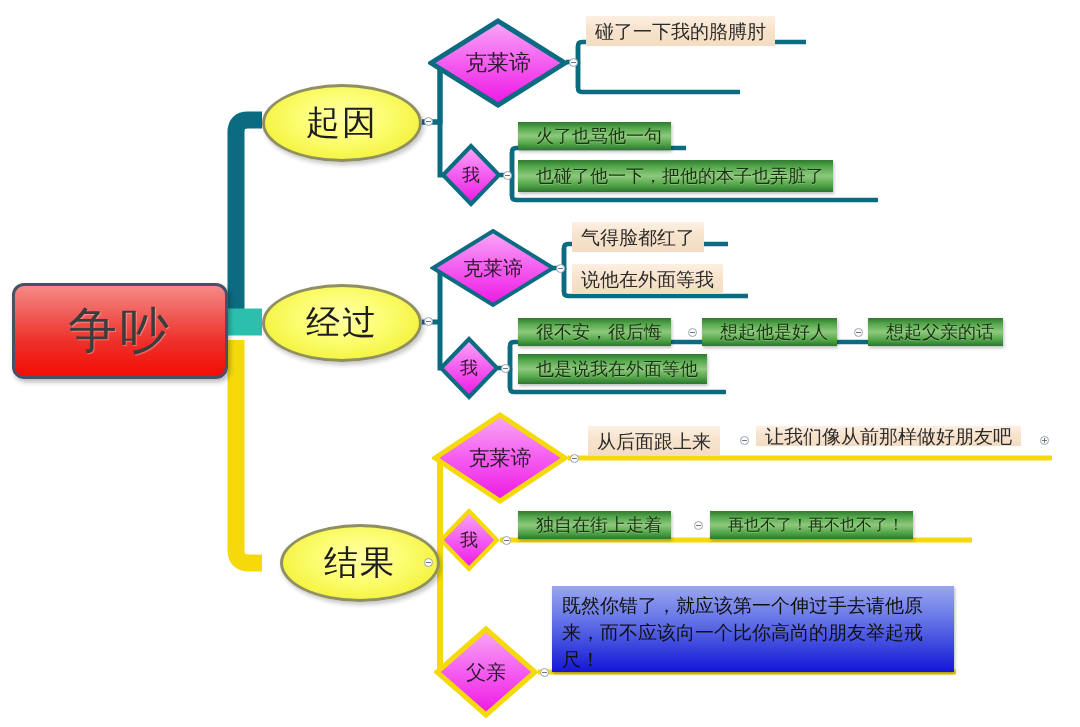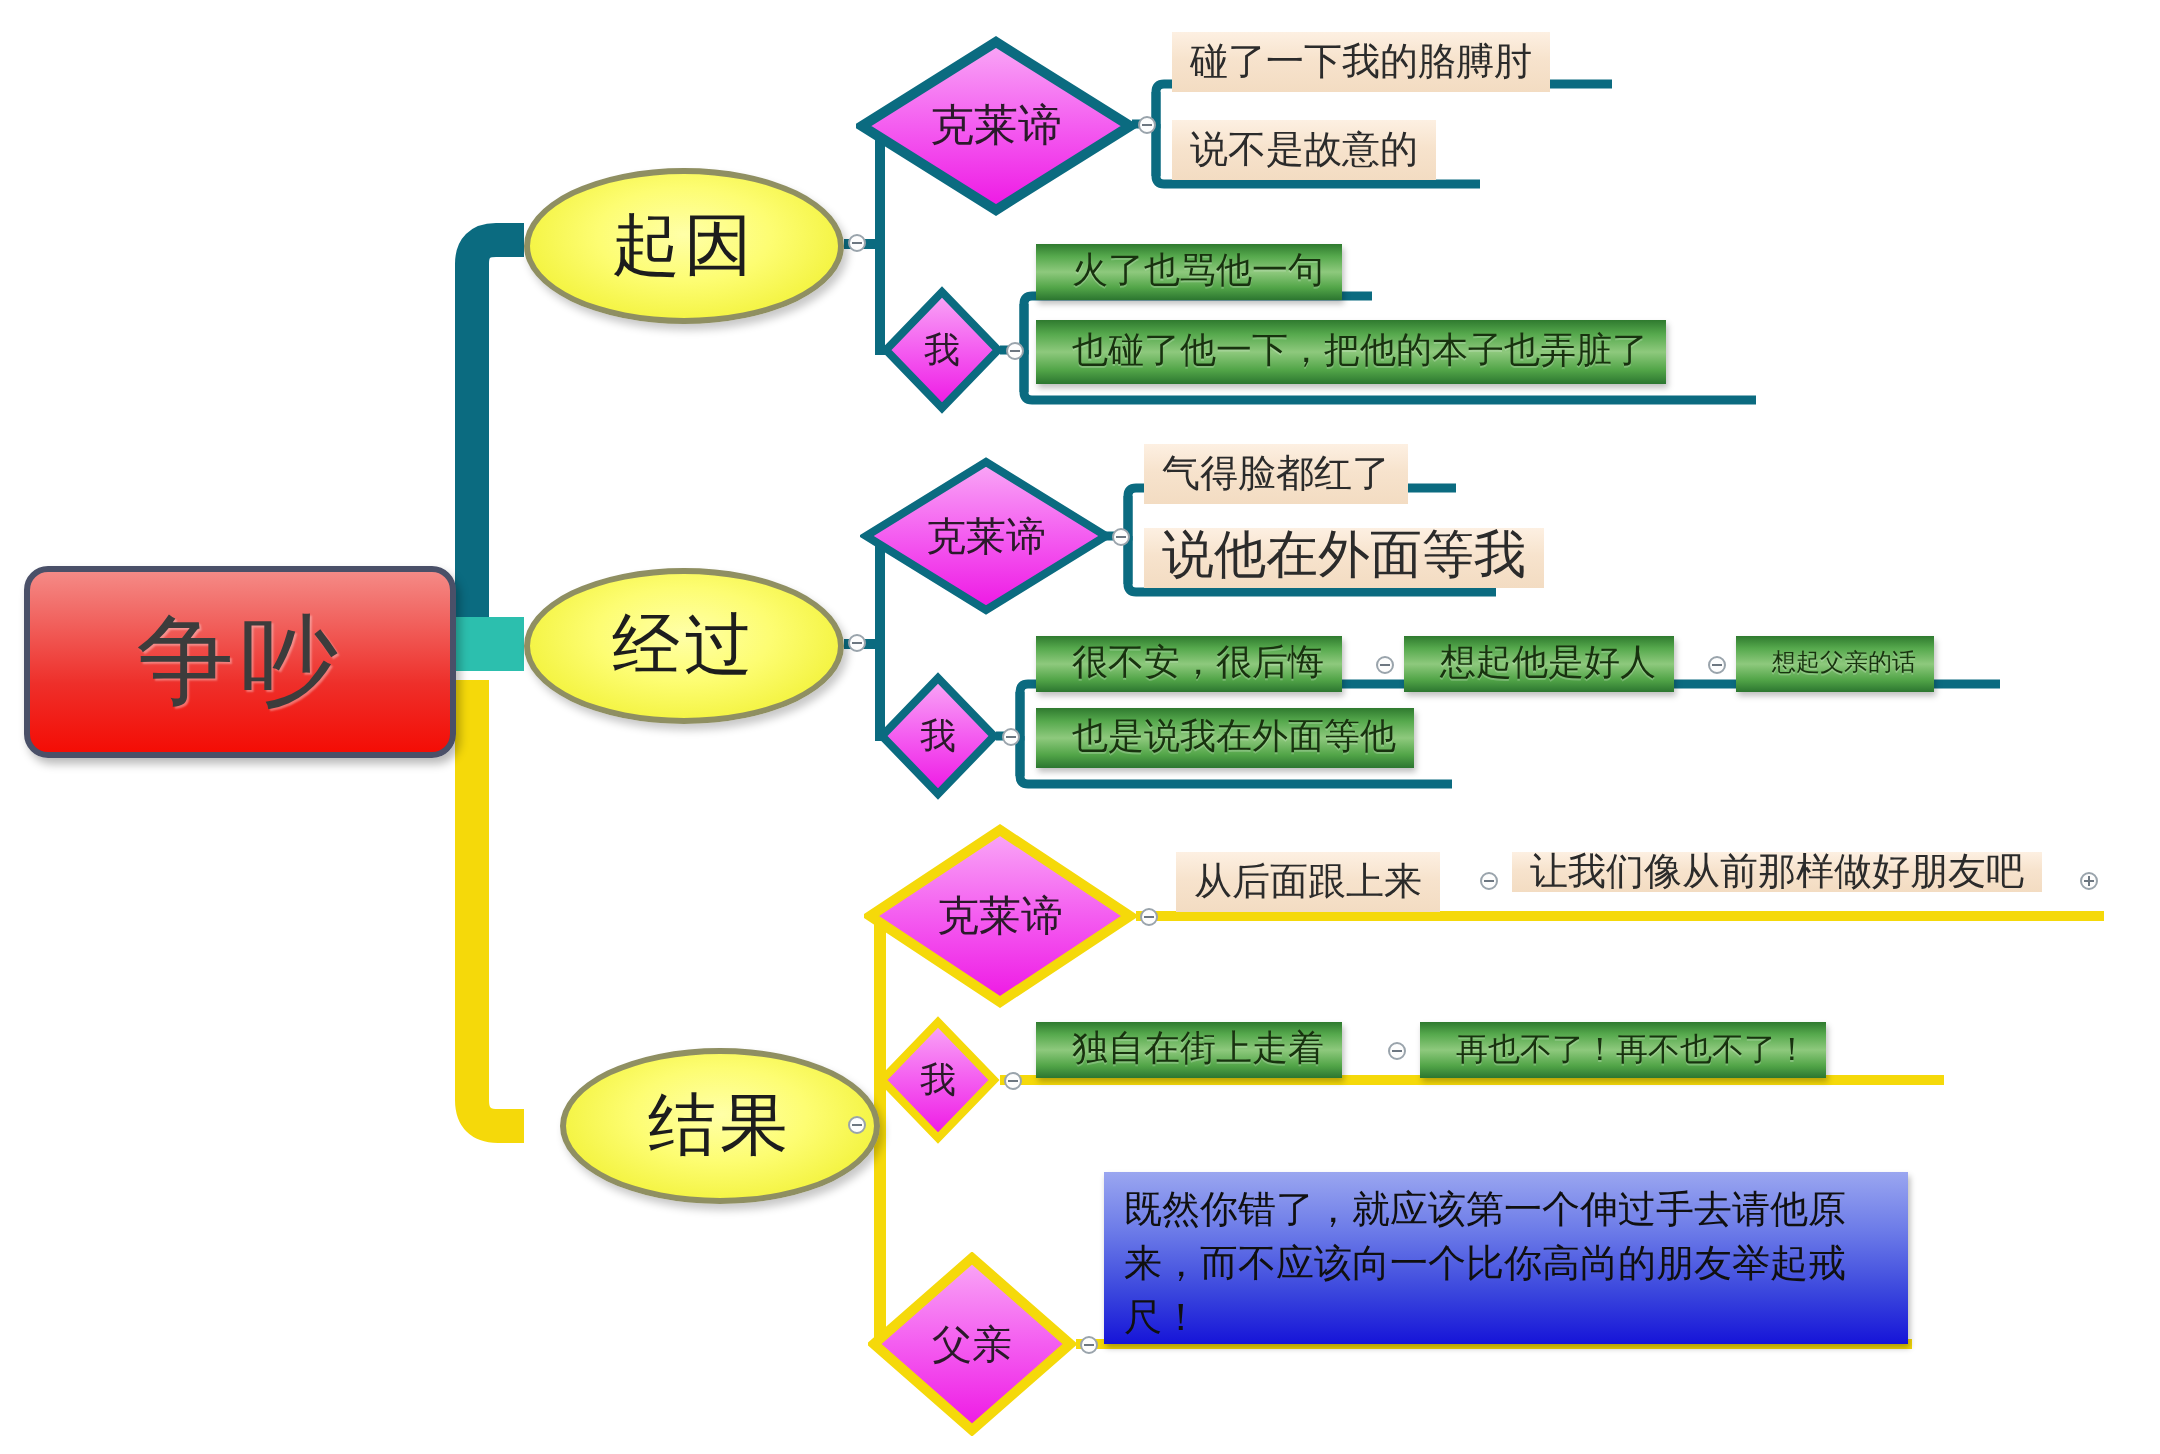--- a/index.html
+++ b/index.html
@@ -273,45 +273,42 @@
       </linearGradient>
         </defs>
       <polygon points="52,3 101,46 52,89 3,46" fill="url(#dg7)" stroke="#f5d90a" stroke-width="5"></polygon>
     </svg>
     <div class="dlabel" style="font-size:20px;">父亲</div>
   </div>
 
   <div class="chip tan" style="left:586px;top:16px;height:30px;font-size:19px;">
     <span>碰了一下我的胳膊肘</span>
   </div>
-  <div class="chip tan" style="left:586px;top:60px;height:30px;font-size:19px;">
-    <span>说不是故意的</span>
-  </div>
 
   <div class="chip green" style="left:518px;top:122px;height:28px;font-size:18px;">
     <span>火了也骂他一句</span>
   </div>
   <div class="chip green" style="left:518px;top:160px;height:32px;font-size:18px;">
     <span>也碰了他一下，把他的本子也弄脏了</span>
   </div>
 
   <div class="chip tan" style="left:572px;top:222px;height:30px;font-size:19px;">
     <span>气得脸都红了</span>
   </div>
-  <div class="chip tan" style="left:572px;top:264px;height:30px;font-size:26px;">
+  <div class="chip tan" style="left:572px;top:264px;height:30px;font-size:19px;">
     <span>说他在外面等我</span>
   </div>
 
   <div class="chip green" style="left:518px;top:318px;height:28px;font-size:18px;">
     <span>很不安，很后悔</span>
   </div>
   <div class="chip green" style="left:702px;top:318px;height:28px;font-size:18px;">
     <span>想起他是好人</span>
   </div>
-  <div class="chip green" style="left:868px;top:318px;height:28px;font-size:12px;">
+  <div class="chip green" style="left:868px;top:318px;height:28px;font-size:18px;">
     <span>想起父亲的话</span>
   </div>
   <div class="chip green" style="left:518px;top:354px;height:30px;font-size:18px;">
     <span>也是说我在外面等他</span>
   </div>
 
   <div class="chip tan" style="left:588px;top:426px;height:30px;font-size:19px;">
     <span>从后面跟上来</span>
   </div>
   <div class="chip tan" style="left:756px;top:426px;height:20px;font-size:19px;">

